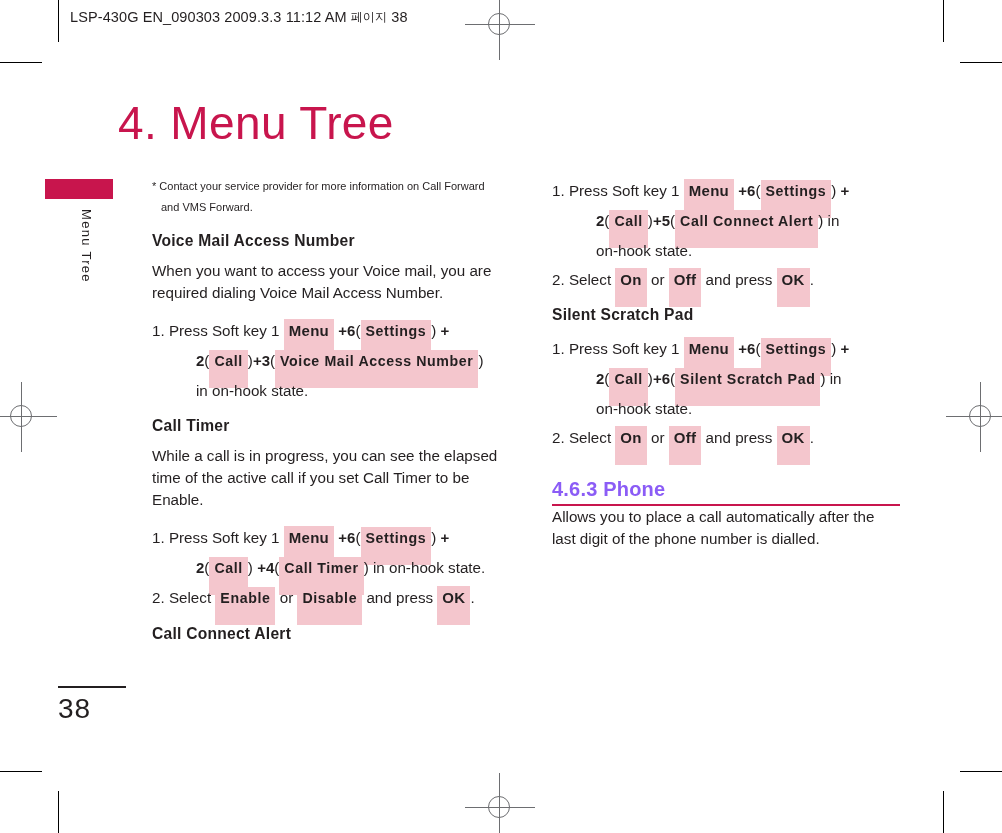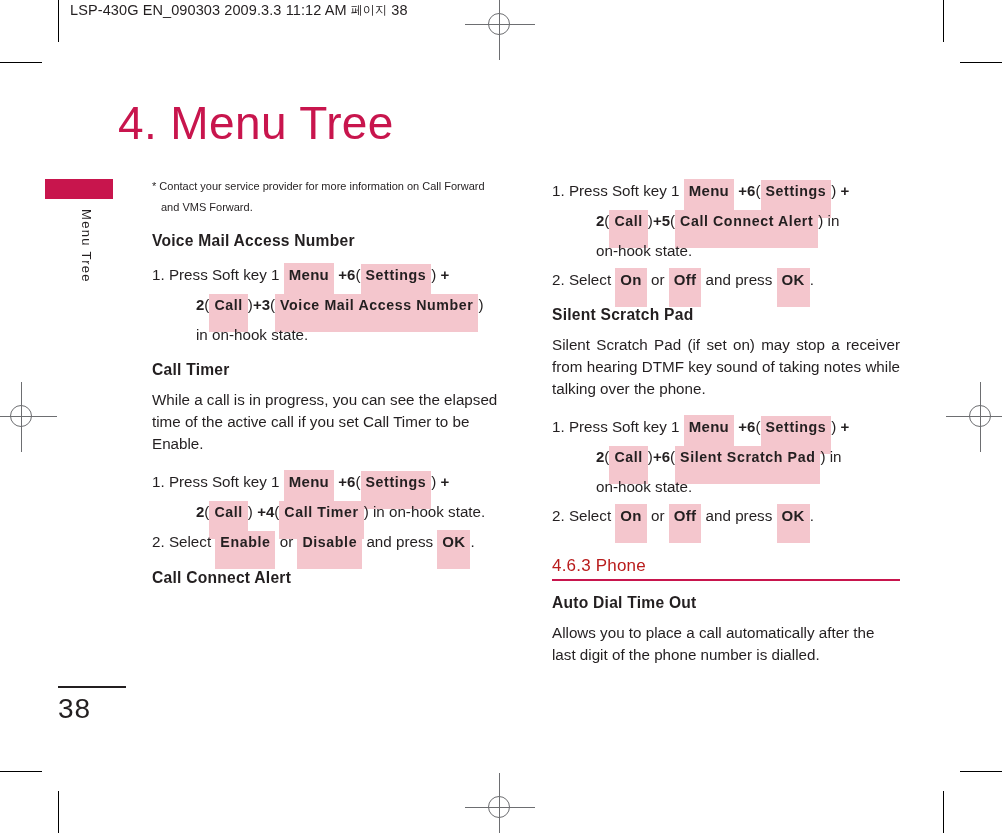--- a/index.html
+++ b/index.html
@@ -41,21 +41,21 @@
   }
   .reg-top    { left: 465px; top: -10px; }
   .reg-bottom { left: 465px; top: 773px; }
   .reg-left   { left: -13px; top: 382px; }
   .reg-right  { left: 946px; top: 382px; }
 
   
   .page-header {
     position: absolute;
     left: 70px;
-    top: 2px;
+    top: 9px;
     font-size: 14.5px;
     letter-spacing: 0.1px;
     color: #231f20;
     white-space: nowrap;
   }
   .page-header .kr { font-size: 12px; vertical-align: 1px; }
 
   
   .chapter-title {
     position: absolute;
@@ -141,23 +141,23 @@
     white-space: nowrap;
     color: #231f20;
   }
   .key.lg { font-size: 15px; letter-spacing: 0.3px; }
 
   
   .section-head {
     margin: 26px 0 0 0;
     padding-bottom: 3px;
     border-bottom: 2px solid #c8154d;
-    color: #b91c1c;
-    font-size: 17px;
-    font-weight: 400;
+    color: #8b5cf6;
+    font-size: 20px;
+    font-weight: 700;
     letter-spacing: 0.2px;
   }
   .after-rule { margin-top: 13px; }
 </style>
 </head>
 <body>
 
 <div class="crop-line crop-v-left"></div>
 <div class="crop-line crop-h-left"></div>
 <div class="crop-line crop-v-right"></div>
@@ -207,20 +207,21 @@
 </div>
 
 <div class="col col-left">
 
   <p class="note">
     <span>*</span>
     <span>Contact your service provider for more information on Call Forward and VMS Forward.</span>
   </p>
 
   <div class="sub-head">Voice Mail Access Number</div>
+  <p class="body-text">When you want to access your Voice mail, you are required dialing Voice Mail Access Number.</p>
   <ul class="steps">
     <li class="step">
       <span class="num">1.</span>
       <span>Press Soft key 1</span>
       <span class="key lg">Menu</span>
       <span class="keynum">+</span><span class="keynum">6</span><span>(</span><span class="key">Settings</span><span>)</span>
       <span class="keynum">+</span>
       <span class="cont">
         <span class="keynum">2</span><span>(</span><span class="key">Call</span><span>)</span><span class="keynum">+</span><span class="keynum">3</span><span>(</span><span class="key">Voice Mail Access Number</span><span>)</span>
       </span>
@@ -277,21 +278,20 @@
       <span>Select</span>
       <span class="key lg">On</span>
       <span>or</span>
       <span class="key lg">Off</span>
       <span>and press</span>
       <span class="key lg">OK</span><span>.</span>
     </li>
   </ul>
 
   <div class="sub-head">Silent Scratch Pad</div>
-  <p class="body-text justify">Silent Scratch Pad (if set on) may stop a receiver from hearing DTMF key sound of taking notes while talking over the phone.</p>
   <ul class="steps">
     <li class="step">
       <span class="num">1.</span>
       <span>Press Soft key 1</span>
       <span class="key lg">Menu</span>
       <span class="keynum">+</span><span class="keynum">6</span><span>(</span><span class="key">Settings</span><span>)</span>
       <span class="keynum">+</span>
       <span class="cont">
         <span class="keynum">2</span><span>(</span><span class="key">Call</span><span>)</span><span class="keynum">+</span><span class="keynum">6</span><span>(</span><span class="key">Silent Scratch Pad</span><span>)</span>
         <span>in</span>
@@ -303,15 +303,14 @@
       <span>Select</span>
       <span class="key lg">On</span>
       <span>or</span>
       <span class="key lg">Off</span>
       <span>and press</span>
       <span class="key lg">OK</span><span>.</span>
     </li>
   </ul>
 
   <div class="section-head">4.6.3 Phone</div>
-  <div class="sub-head after-rule">Auto Dial Time Out</div>
   <p class="body-text">Allows you to place a call automatically after the last digit of the phone number is dialled.</p>
 </div>
 
 </body></html>

